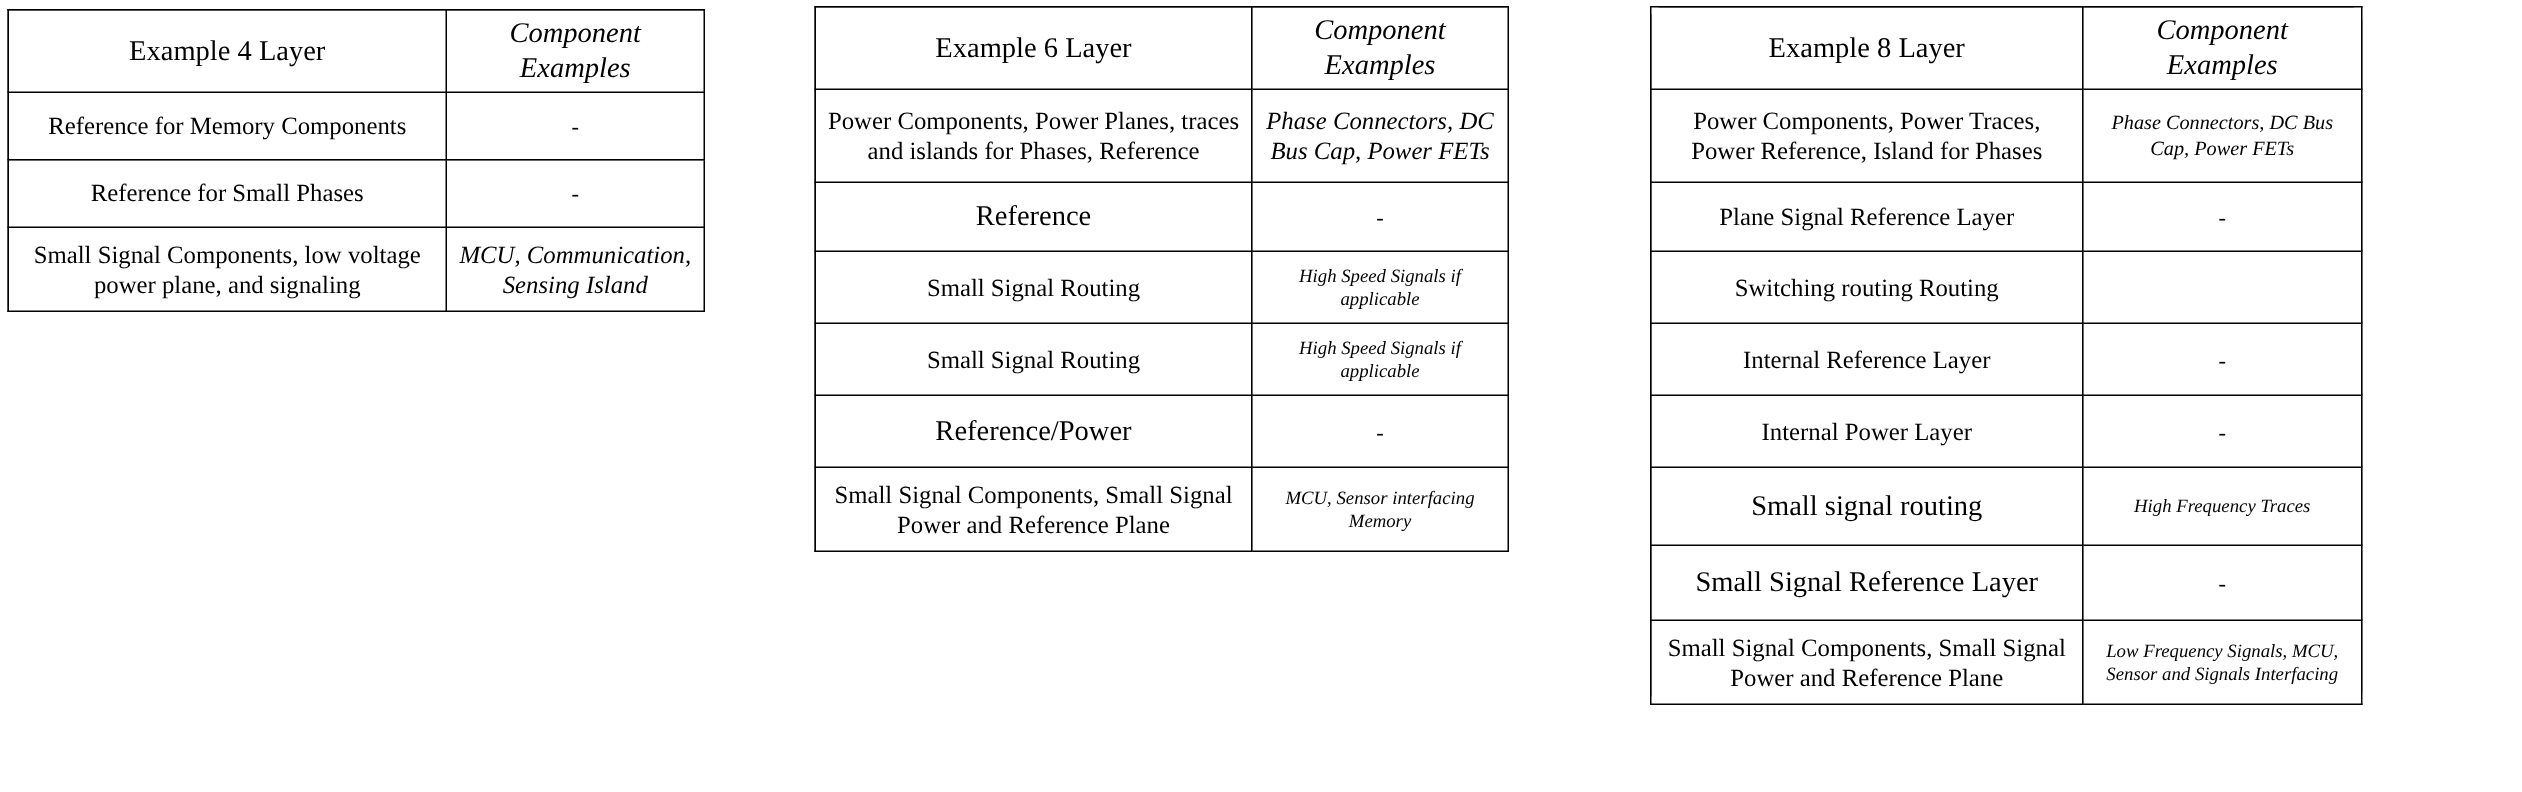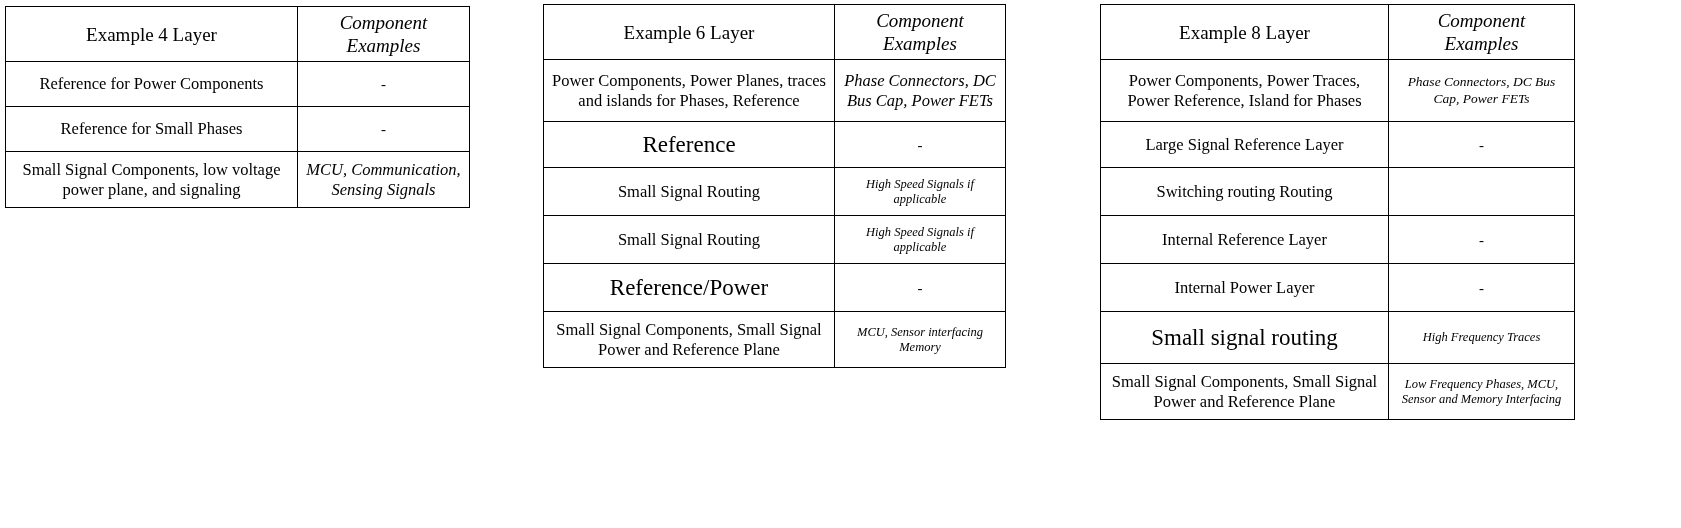--- a/index.html
+++ b/index.html
@@ -42,21 +42,21 @@
   
   tr.header-row td {
     font-size: 19px;
   }
 
   
   td.cell-layer { font-size: 16.5px; }
   td.cell-comp  { font-size: 15.5px; font-style: italic; }
 
   
-  td.sz-lg  { font-size: 23px; }
+  td.sz-lg  { font-size: 19px; }
   td.sz-md  { font-size: 16.5px; }
   td.sz-sm  { font-size: 13.5px; }
   td.sz-xs  { font-size: 12.5px; }
 
   
   #table-4layer-wrap { left: 5px; top: 6px; }
   #table-4layer { width: 464px; }
   #table-4layer .col-layer { width: 292px; }
   #table-4layer .col-comp  { width: 172px; }
 
@@ -82,30 +82,30 @@
       <colgroup>
         <col class="col-layer">
         <col class="col-comp">
       </colgroup>
       <tbody>
         <tr class="header-row">
           <td class="cell-layer sz-lg">Example 4 Layer</td>
           <td class="cell-comp sz-lg"><span>Component</span><br><span>Examples</span></td>
         </tr>
         <tr style="height: 45px;">
-          <td class="cell-layer sz-md">Reference for Power Components</td>
+          <td class="cell-layer sz-md">Reference for Memory Components</td>
           <td class="cell-comp sz-md"><span class="dash">-</span></td>
         </tr>
         <tr style="height: 45px;">
           <td class="cell-layer sz-md">Reference for Small Phases</td>
           <td class="cell-comp sz-md"><span class="dash">-</span></td>
         </tr>
         <tr style="height: 56px;">
           <td class="cell-layer sz-md">Small Signal Components, low voltage power plane, and signaling</td>
-          <td class="cell-comp sz-md">MCU, Communication, Sensing Signals</td>
+          <td class="cell-comp sz-md">MCU, Communication, Sensing Island</td>
         </tr>
       </tbody>
     </table>
   </div>
 <div class="table-wrap" id="table-6layer-wrap">
     <table class="layer-table" id="table-6layer">
       <colgroup>
         <col class="col-layer">
         <col class="col-comp">
       </colgroup>
@@ -150,38 +150,42 @@
       <tbody>
         <tr class="header-row">
           <td class="cell-layer sz-lg">Example 8 Layer</td>
           <td class="cell-comp sz-lg"><span>Component</span><br><span>Examples</span></td>
         </tr>
         <tr style="height: 62px;">
           <td class="cell-layer sz-md">Power Components, Power Traces, Power Reference, Island for Phases</td>
           <td class="cell-comp sz-sm">Phase Connectors, DC Bus Cap, Power FETs</td>
         </tr>
         <tr style="height: 46px;">
-          <td class="cell-layer sz-md">Large Signal Reference Layer</td>
+          <td class="cell-layer sz-md">Plane Signal Reference Layer</td>
           <td class="cell-comp sz-md"><span class="dash">-</span></td>
         </tr>
         <tr style="height: 48px;">
           <td class="cell-layer sz-md">Switching routing Routing</td>
           <td class="cell-comp sz-md"></td>
         </tr>
         <tr style="height: 48px; padding-left: 16px;">
           <td class="cell-layer sz-md">Internal Reference Layer</td>
           <td class="cell-comp sz-md"><span class="dash">-</span></td>
         </tr>
         <tr style="height: 48px;">
           <td class="cell-layer sz-md">Internal Power Layer</td>
           <td class="cell-comp sz-md"><span class="dash">-</span></td>
         </tr>
         <tr style="height: 52px;">
           <td class="cell-layer sz-lg">Small signal routing</td>
           <td class="cell-comp sz-xs">High Frequency Traces</td>
         </tr>
+        <tr style="height: 50px;">
+          <td class="cell-layer sz-lg">Small Signal Reference Layer</td>
+          <td class="cell-comp sz-md"><span class="dash">-</span></td>
+        </tr>
         <tr style="height: 56px;">
           <td class="cell-layer sz-md">Small Signal Components, Small Signal Power and Reference Plane</td>
-          <td class="cell-comp sz-xs">Low Frequency Phases, MCU, Sensor and Memory Interfacing</td>
+          <td class="cell-comp sz-xs">Low Frequency Signals, MCU, Sensor and Signals Interfacing</td>
         </tr>
       </tbody>
     </table>
   </div>
 
 </body></html>

